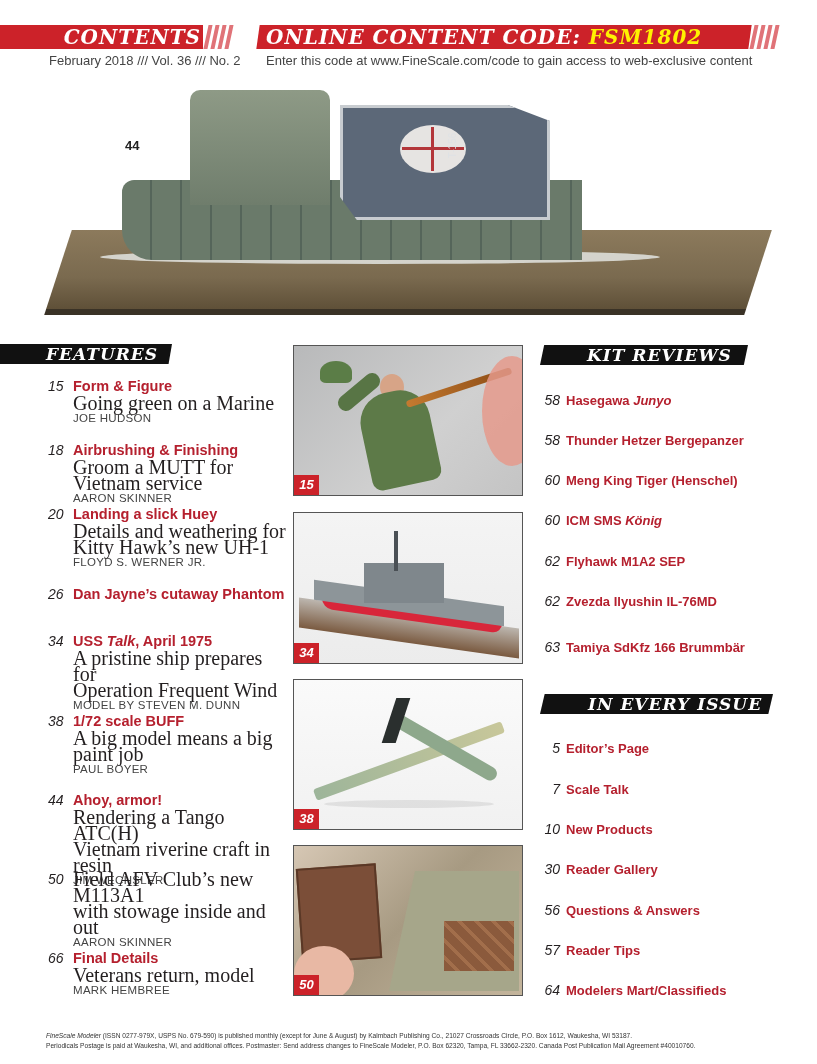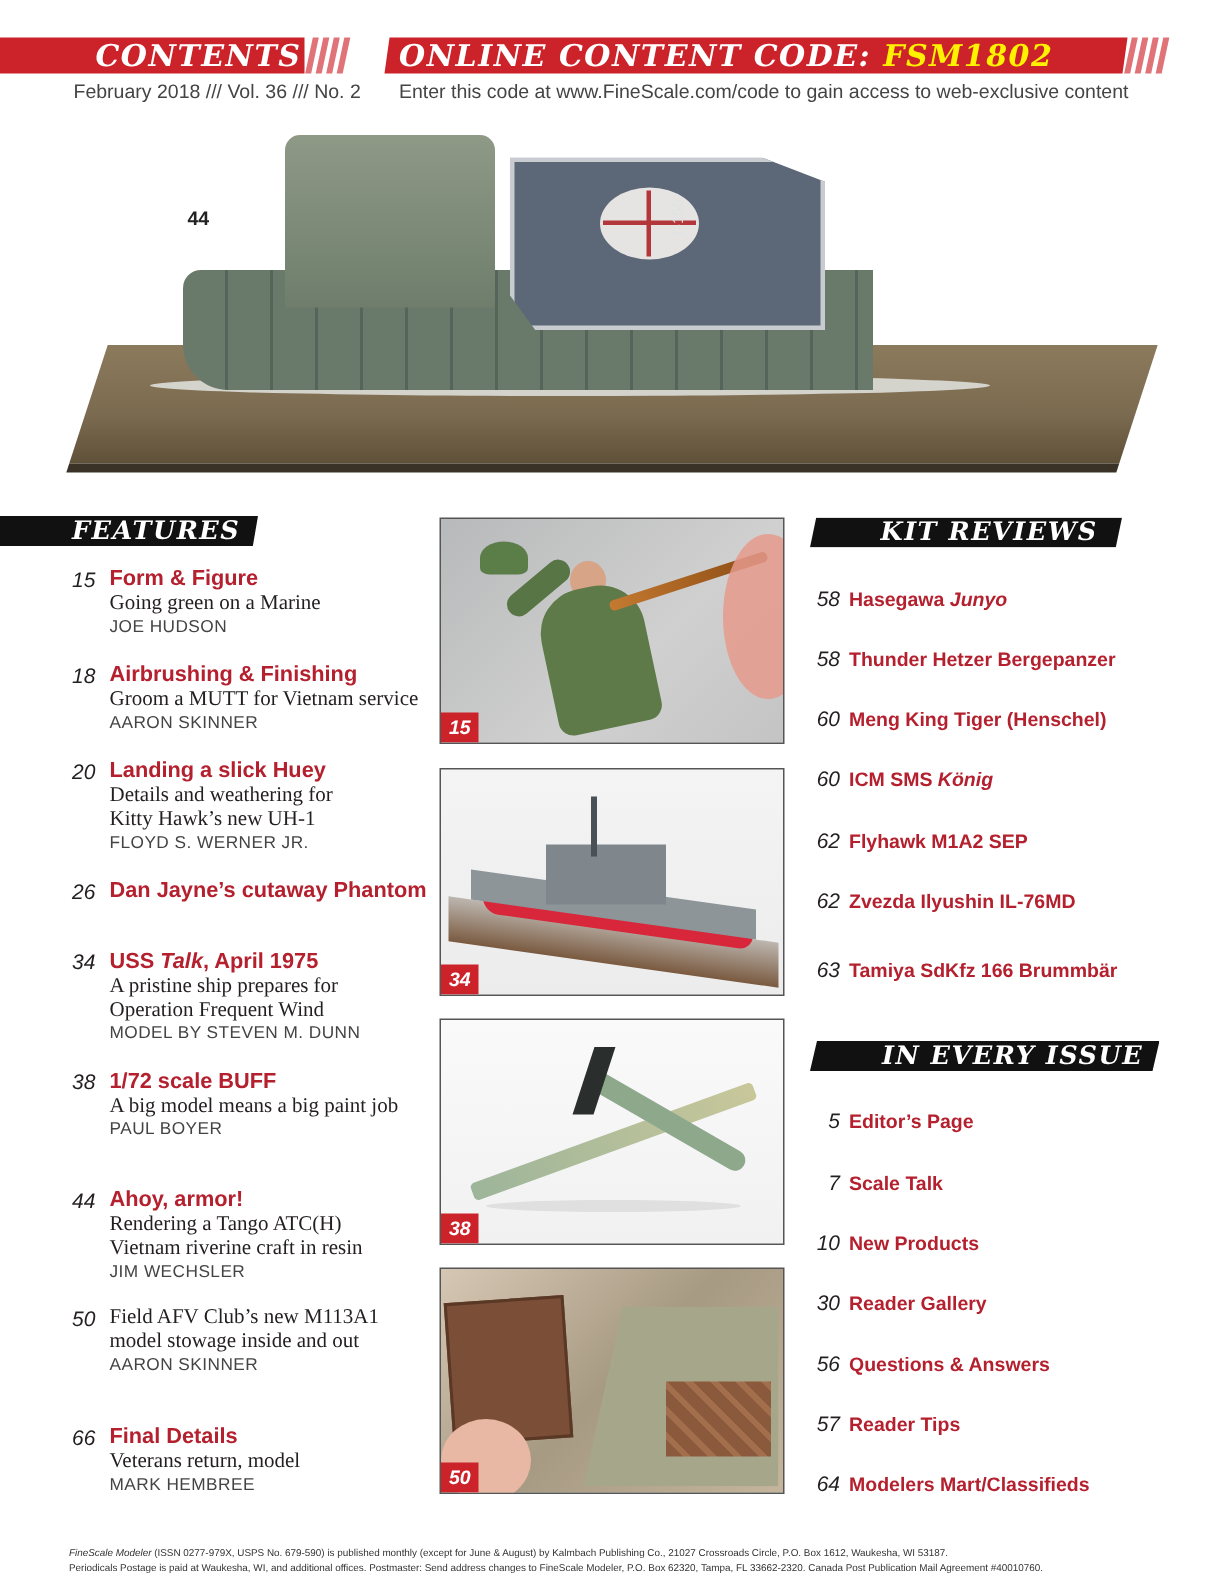--- a/index.html
+++ b/index.html
@@ -66,31 +66,31 @@
   .hero-label { position: absolute; left: 400px; top: 60px; color: #dfe2e5; font-size: 10px; transform: rotate(-90deg); }
   .hero-num { position: absolute; left: 85px; top: 58px; font-weight: bold; font-size: 13px; color: #222; }
 
   
   .sec-header {
     position: absolute; height: 20px; background: #111;
     color: #fff; font-family: "DejaVu Serif", serif; font-weight: bold; font-style: italic;
     font-size: 17px; line-height: 20px; letter-spacing: 1px;
     clip-path: polygon(0 0, 100% 0, 98% 100%, 0 100%);
   }
-  #hdr-features { left: 0; top: 344px; width: 172px; padding-left: 48px; }
+  #hdr-features { left: 0; top: 344px; width: 172px; padding-left: 32px; text-align: center; }
   #hdr-kit { left: 540px; top: 345px; width: 208px; padding-left: 47px; clip-path: polygon(2% 0, 100% 0, 98% 100%, 0 100%); }
   #hdr-every { left: 540px; top: 694px; width: 233px; padding-left: 48px; clip-path: polygon(2% 0, 100% 0, 98% 100%, 0 100%); }
 
   
   .feature { position: absolute; left: 0; width: 285px; }
   .feature .pg { position: absolute; left: 48px; width: 22px; font-style: italic; font-size: 14px; color: #231f20; text-align: left; line-height: 17px; }
   .feature .body { position: absolute; left: 73px; width: 215px; }
   .feature .title { font-weight: bold; font-size: 14.5px; color: #b5202e; line-height: 17px; }
   .feature .title i { font-style: italic; }
-  .feature .desc { font-family: "Liberation Serif", serif; font-size: 14px; color: #231f20; line-height: 16px; }
+  .feature .desc { font-family: "Liberation Serif", serif; font-size: 20px; color: #231f20; line-height: 16px; }
   .feature .author { font-size: 11.5px; color: #444; letter-spacing: .3px; line-height: 15px; }
 
   
   .thumb { position: absolute; left: 293px; width: 230px; border: 1px solid #555; overflow: hidden; }
   .thumb .badge {
     position: absolute; left: 0; bottom: 0; width: 25px; height: 20px;
     background: #cc2229; color: #fff; font-weight: bold; font-style: italic;
     font-size: 13px; line-height: 20px; text-align: center;
   }
   #thumb-15 { top: 345px; height: 151px; background: linear-gradient(135deg, #b8b9ba 0%, #d0d0d0 60%, #c4c4c4 100%); }
@@ -232,21 +232,21 @@
     <div class="desc">Rendering a Tango ATC(H)</div>
     <div class="desc">Vietnam riverine craft in resin</div>
     <div class="author">JIM WECHSLER</div>
   </div>
 </div>
 
 <div class="feature" style="top:871px;">
   <span class="pg">50</span>
   <div class="body">
     <div class="desc">Field AFV Club’s new M113A1</div>
-    <div class="desc">model stowage inside and out</div>
+    <div class="desc">with stowage inside and out</div>
     <div class="author">AARON SKINNER</div>
   </div>
 </div>
 
 <div class="feature" style="top:950px;">
   <span class="pg">66</span>
   <div class="body">
     <div class="title">Final Details</div>
     <div class="desc">Veterans return, model</div>
     <div class="author">MARK HEMBREE</div>

